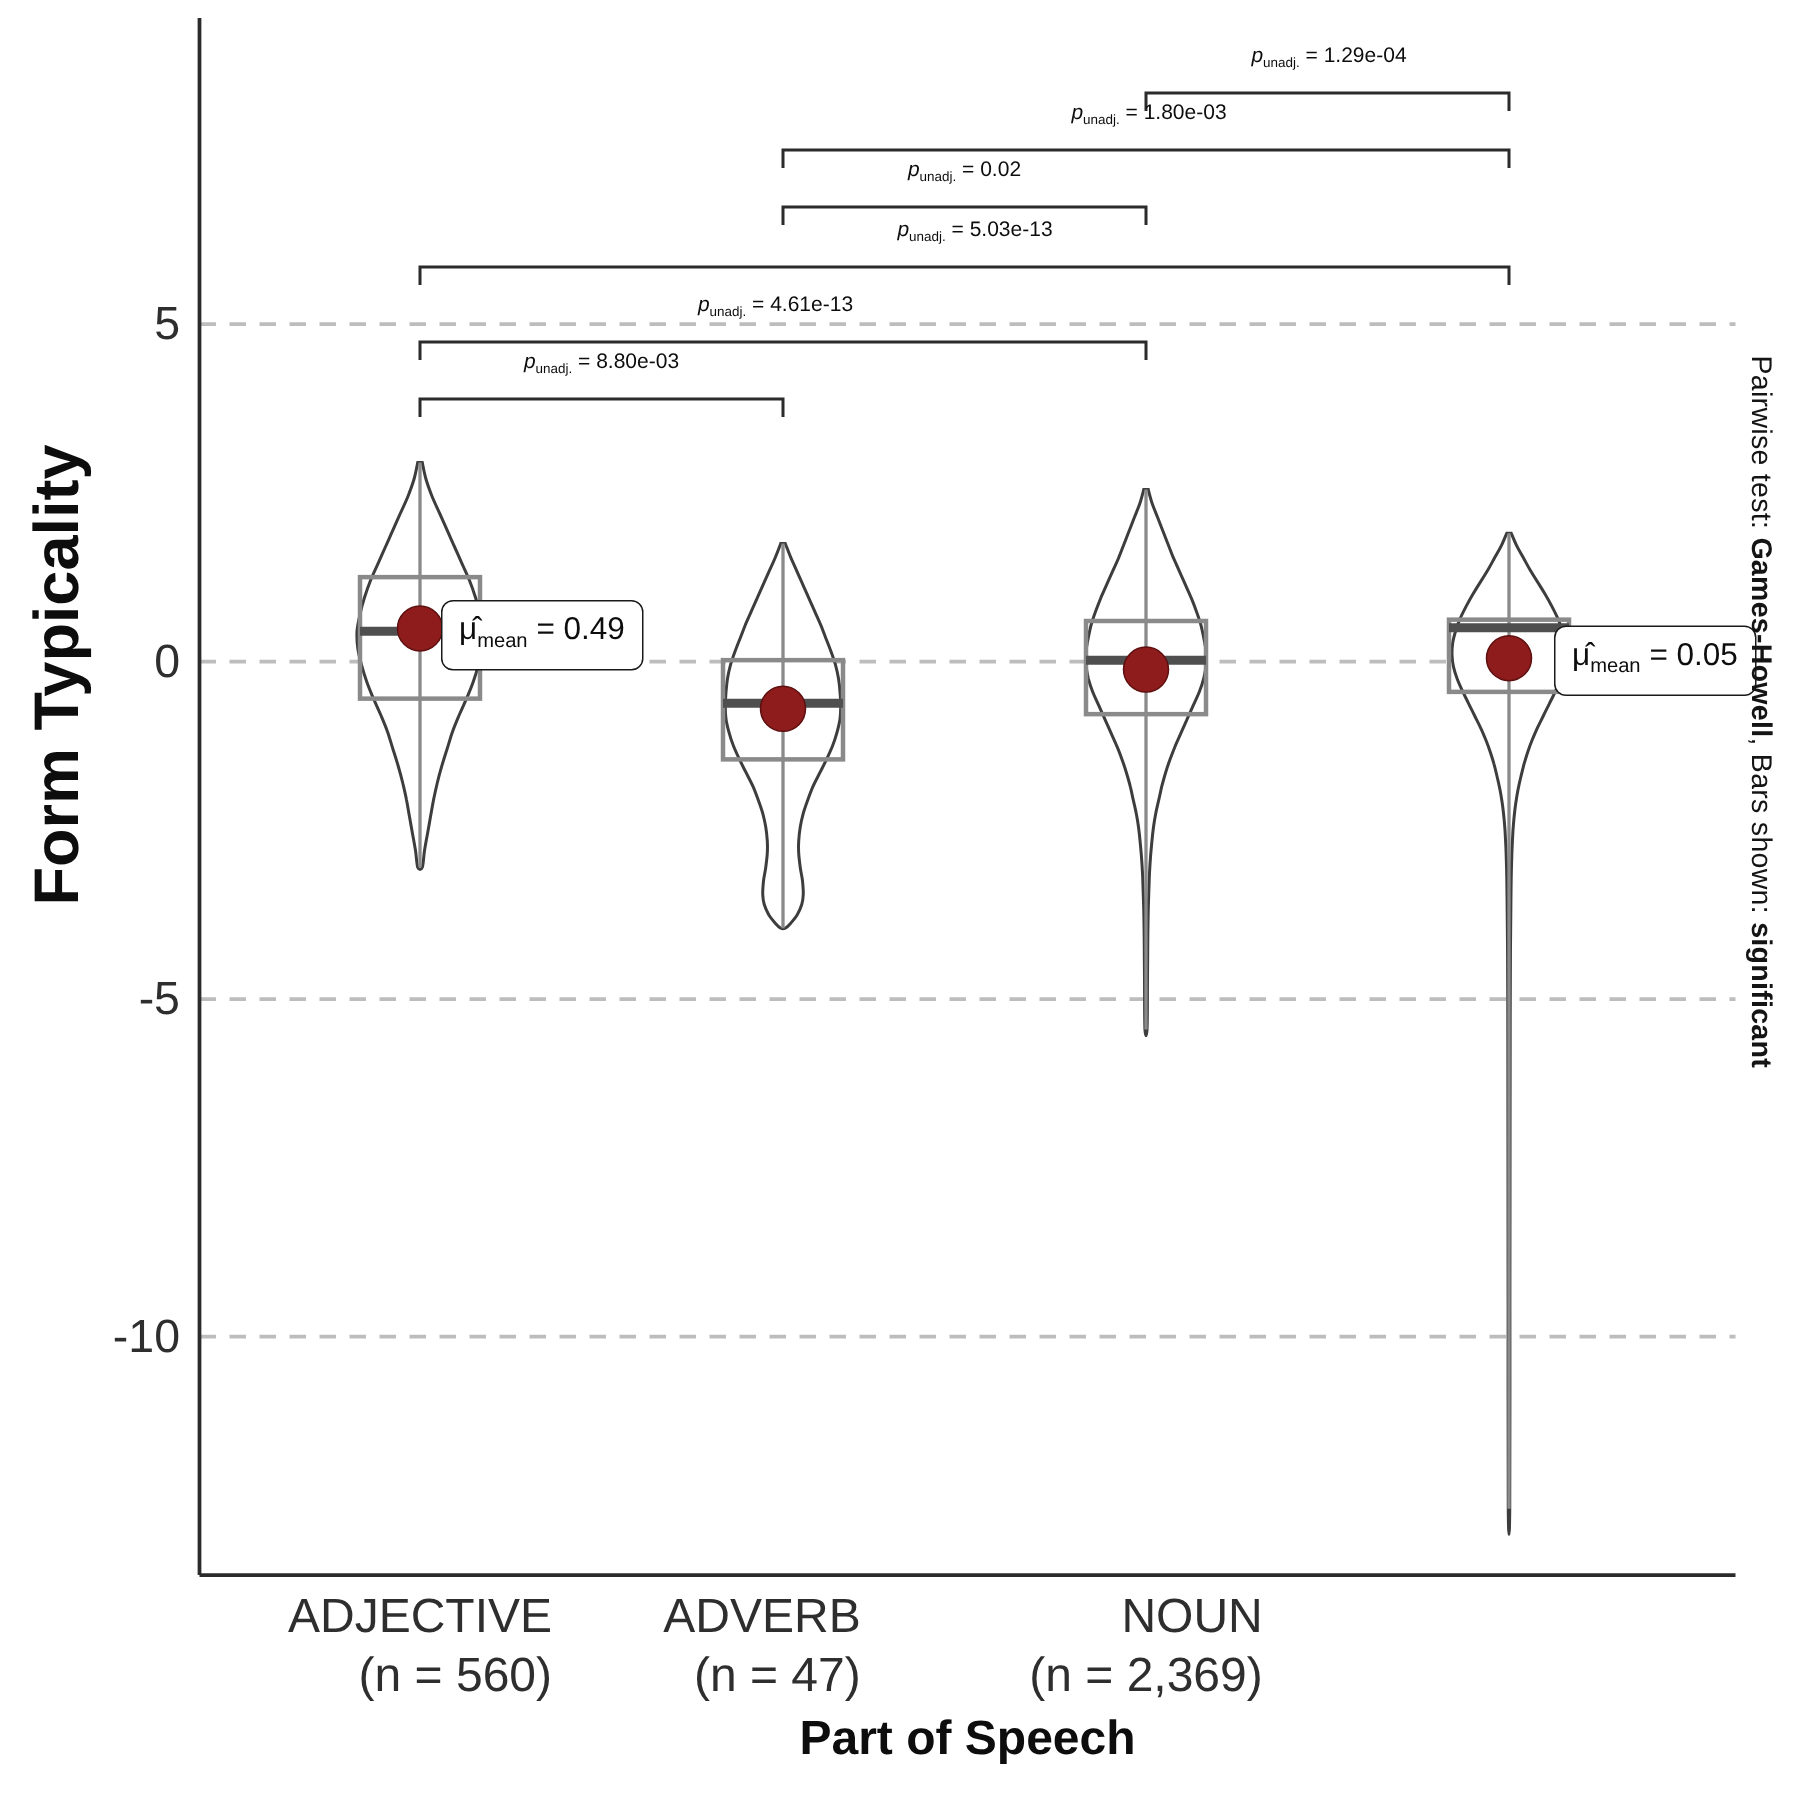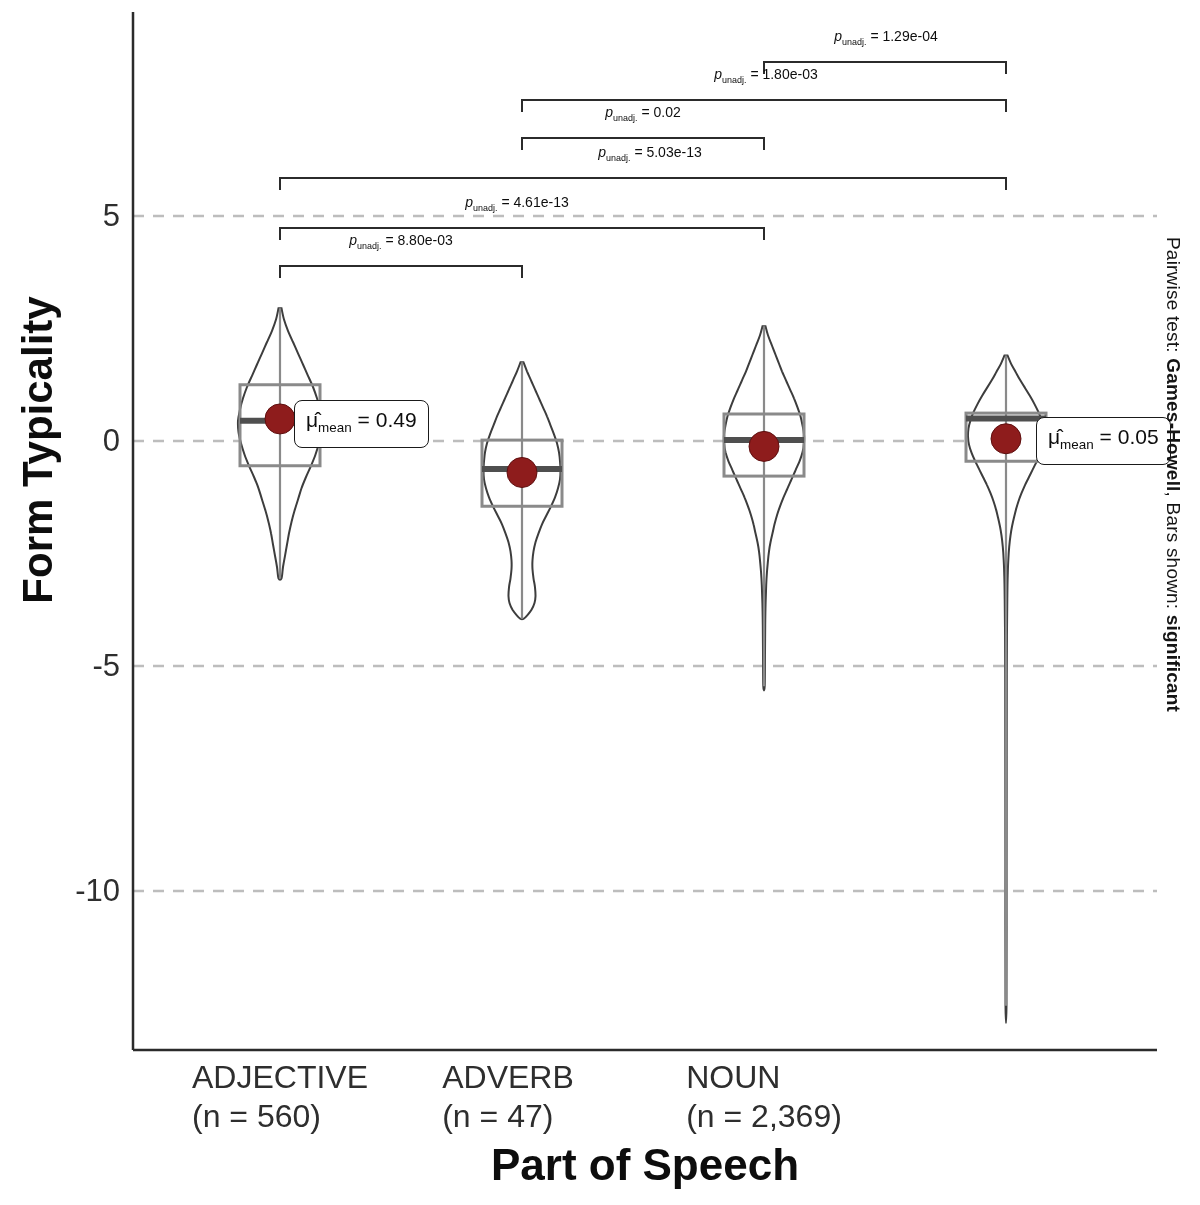--- a/index.html
+++ b/index.html
@@ -1,23 +1,23 @@
 <!DOCTYPE html>
 <html><head>
 <meta charset="utf-8">
 <style>
   *{margin:0;padding:0;box-sizing:border-box;}
   html,body{background:#ffffff;}
   body{font-family:"Liberation Sans","DejaVu Sans",sans-serif;color:#111;}
   .figure{position:relative;width:1200px;height:1205px;background:#fff;overflow:hidden;}
   #chart-svg{position:absolute;left:0;top:0;}
   .ytick{position:absolute;left:26px;width:94px;text-align:right;font-size:31px;line-height:36px;color:#2e2e2e;}
-  .xtick{position:absolute;top:1058px;transform:translateX(-50%);text-align:left;font-size:32px;line-height:39px;color:#2e2e2e;white-space:nowrap;}
+  .xtick{position:absolute;top:1058px;transform:translateX(-50%);text-align:right;font-size:32px;line-height:39px;color:#2e2e2e;white-space:nowrap;}
   .y-title{position:absolute;left:38px;top:450px;transform:translate(-50%,-50%) rotate(-90deg);font-size:42px;font-weight:bold;color:#0d0d0d;white-space:nowrap;}
-  .x-title{position:absolute;left:645px;top:1140px;transform:translateX(-50%);font-size:44px;font-weight:bold;color:#0d0d0d;white-space:nowrap;}
+  .x-title{position:absolute;left:645px;top:1140px;transform:translateX(-50%);font-size:32px;font-weight:bold;color:#0d0d0d;white-space:nowrap;}
   .plabel{position:absolute;transform:translateX(-50%);font-size:14px;color:#0d0d0d;white-space:nowrap;}
   .plabel .pit{font-style:italic;}
   .plabel sub,.mlabel sub{font-size:0.64em;}
   .plabel .val,.mlabel .val{margin-left:0.28em;}
   .mlabel{position:absolute;background:#fff;border:1.6px solid #1a1a1a;border-radius:8px;padding:4px 11px;font-size:21px;line-height:30px;color:#0d0d0d;white-space:nowrap;}
   .mlabel .mu{display:inline-block;}
   .caption{position:absolute;left:1162px;top:237px;writing-mode:vertical-rl;font-size:19px;color:#141414;white-space:nowrap;letter-spacing:0.2px;}
   .caption .b{font-weight:bold;}
 </style>
 </head>

